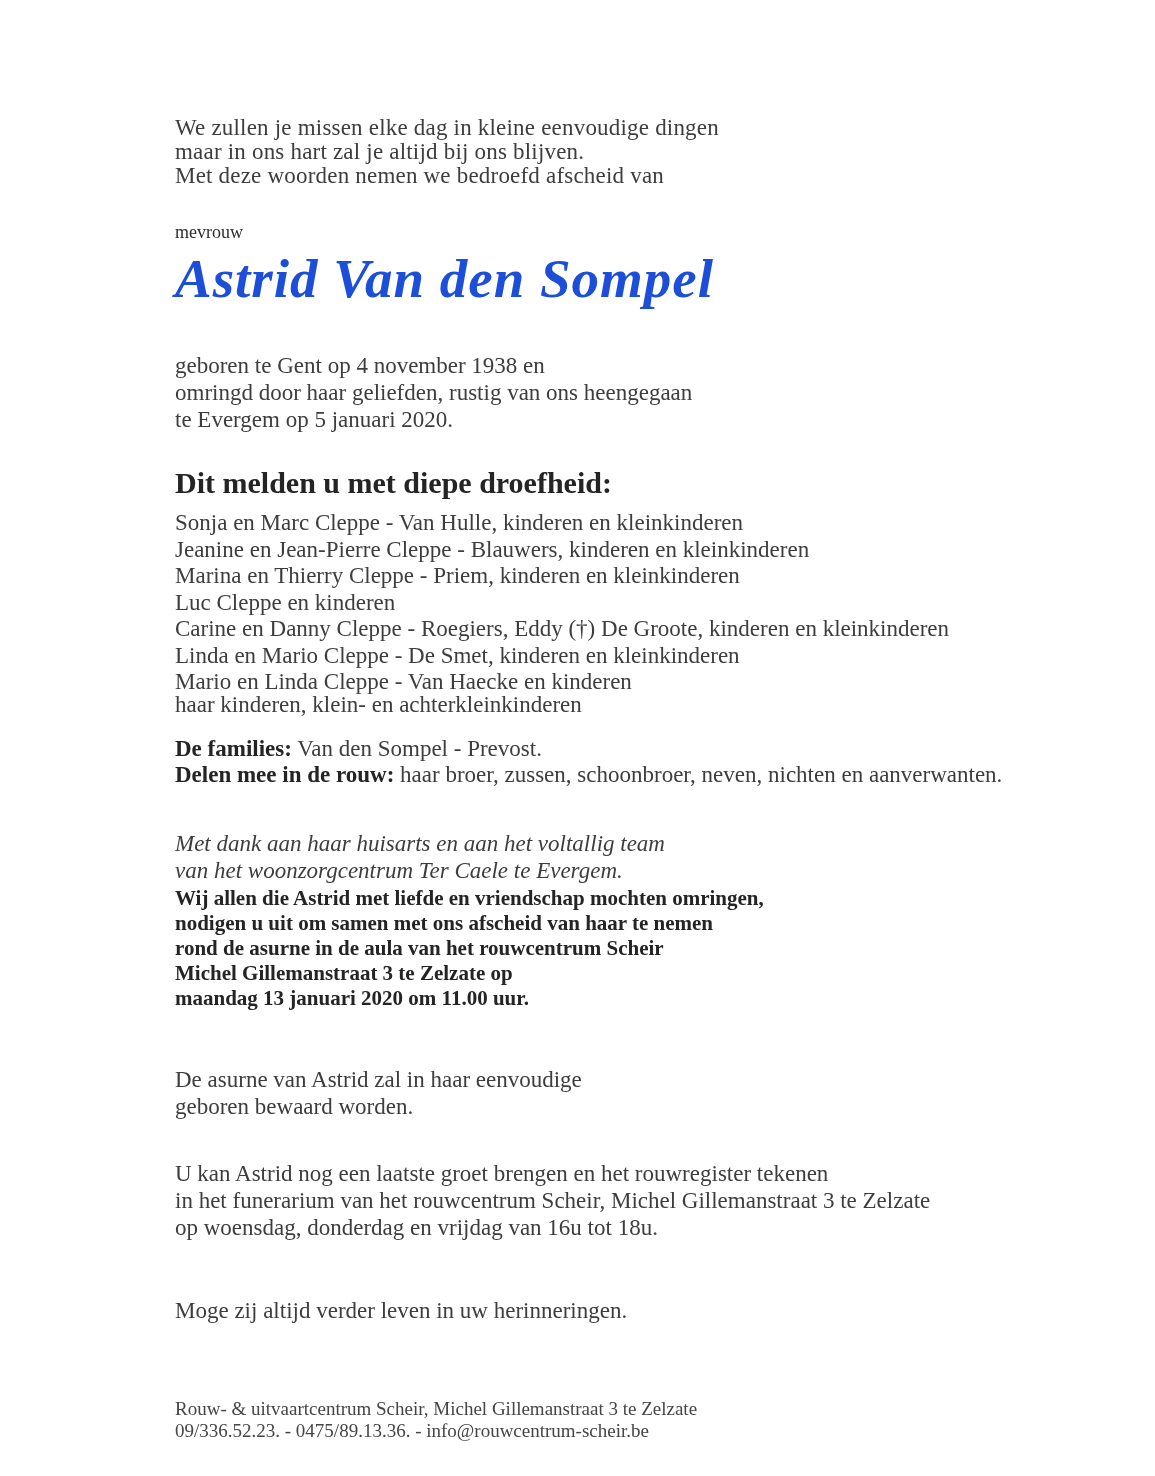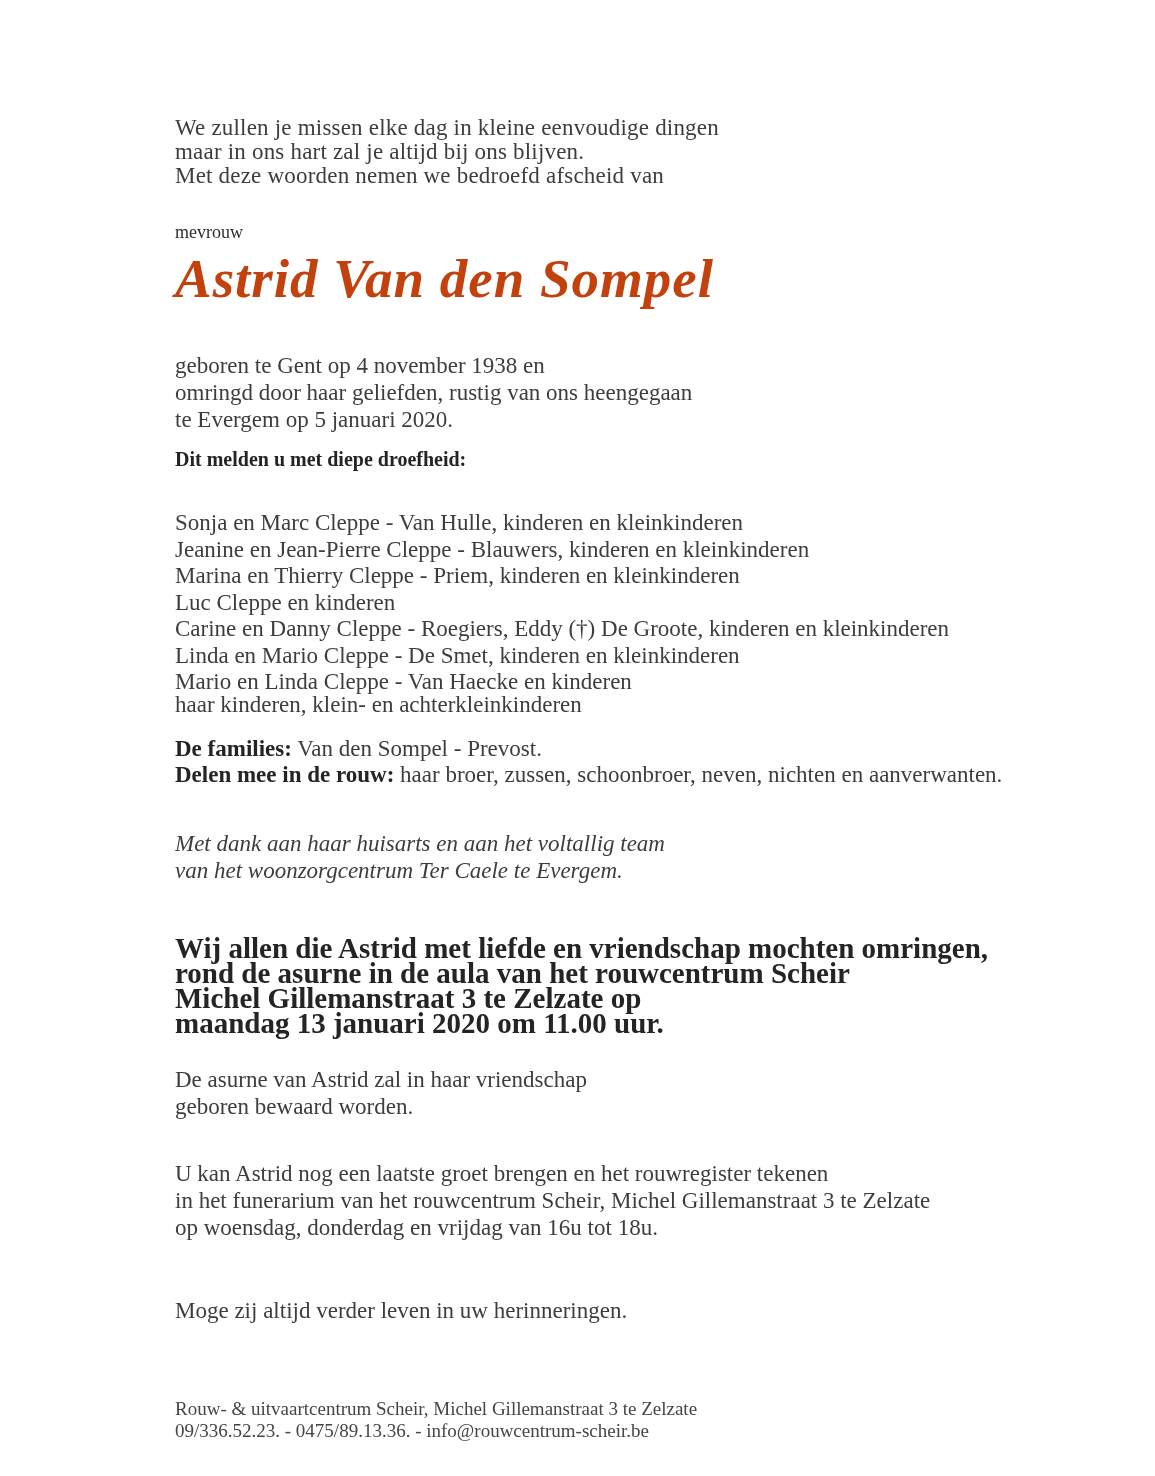--- a/index.html
+++ b/index.html
@@ -18,28 +18,28 @@
     position: absolute;
     left: 175px;
     width: 965px; 
   }
   .c { text-align: left; }
   .r { }
   .bold { font-weight: bold; color: #242424; }
   .intro   { top: 116px; line-height: 24px; letter-spacing: 0.2px; }
   .honor   { top: 216px; font-size: 18px; line-height: 32px; color: #2e2e2e; }
   .name    { top: 248px; font-size: 55px; line-height: 62px;
-             font-weight: bold; font-style: italic; color: #c2410c; letter-spacing: 1px; }
+             font-weight: bold; font-style: italic; color: #1d4ed8; letter-spacing: 1px; }
   .life    { top: 352px; line-height: 27px; }
-  .heading { top: 448px; font-size: 20px; }
+  .heading { top: 466px; font-size: 30px; }
   .family  { top: 510px; line-height: 26.5px; }
   .desc    { top: 692px; padding-right: 56px; }
   .mourn   { top: 736px; line-height: 26px; }
   .thanks  { top: 830px; line-height: 27px; font-style: italic; }
-  .invite  { top: 936px; line-height: 25px; font-size: 29px; }
+  .invite  { top: 886px; line-height: 25px; font-size: 21px; }
   .urn     { top: 1066px; line-height: 27px; }
   .visit   { top: 1160px; line-height: 27px; }
   .closing { top: 1298px; }
   .footer  { top: 1398px; font-size: 19px; line-height: 22px; color: #454545; }
 </style>
 </head>
 <body>
 
 <div>
 
@@ -77,27 +77,28 @@
     <div><span class="bold">Delen mee in de rouw:</span><span> haar broer, zussen, schoonbroer, neven, nichten en aanverwanten.</span></div>
   </div>
 
   <div class="blk c thanks">
     <div>Met dank aan haar huisarts en aan het voltallig team</div>
     <div>van het woonzorgcentrum Ter Caele te Evergem.</div>
   </div>
 
   <div class="blk c bold invite">
     <div>Wij allen die Astrid met liefde en vriendschap mochten omringen,</div>
+    <div>nodigen u uit om samen met ons afscheid van haar te nemen</div>
     <div>rond de asurne in de aula van het rouwcentrum Scheir</div>
     <div>Michel Gillemanstraat 3 te Zelzate op</div>
     <div>maandag 13 januari 2020 om 11.00 uur.</div>
   </div>
 
   <div class="blk c urn">
-    <div>De asurne van Astrid zal in haar vriendschap</div>
+    <div>De asurne van Astrid zal in haar eenvoudige</div>
     <div>geboren bewaard worden.</div>
   </div>
 
   <div class="blk c visit">
     <div>U kan Astrid nog een laatste groet brengen en het rouwregister tekenen</div>
     <div>in het funerarium van het rouwcentrum Scheir, Michel Gillemanstraat 3 te Zelzate</div>
     <div>op woensdag, donderdag en vrijdag van 16u tot 18u.</div>
   </div>
 
   <div class="blk c closing">Moge zij altijd verder leven in uw herinneringen.</div>

